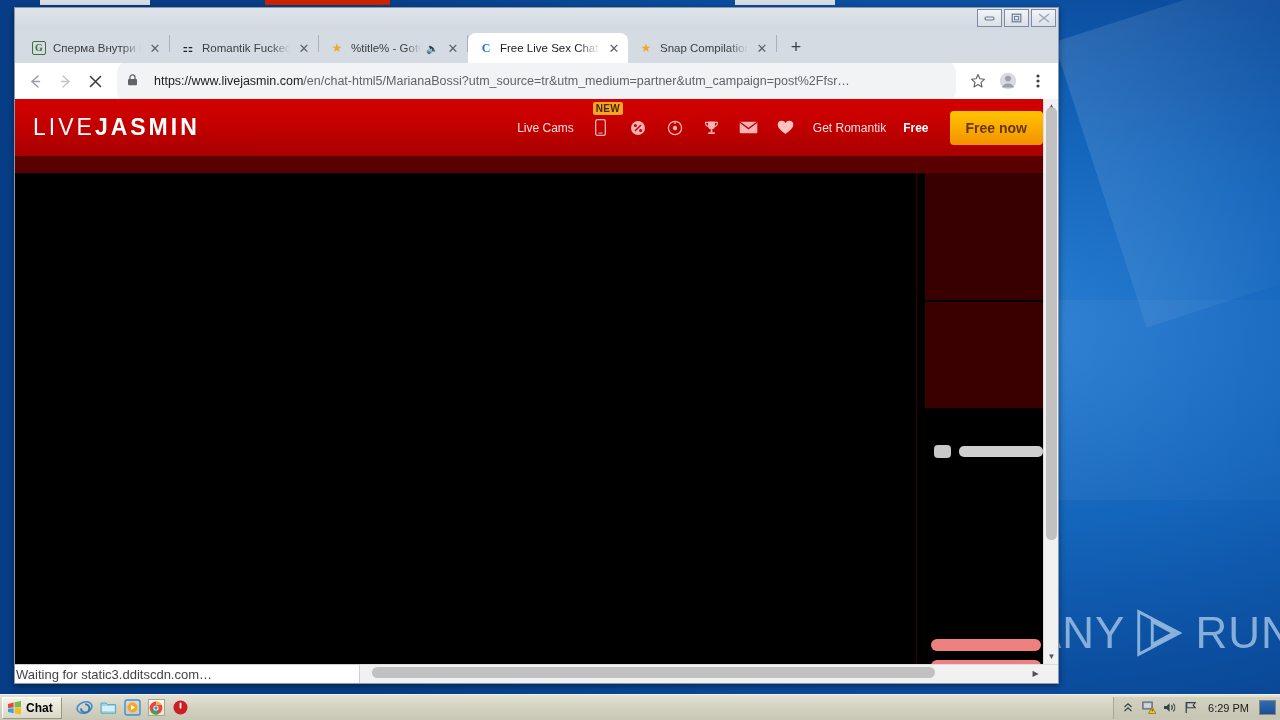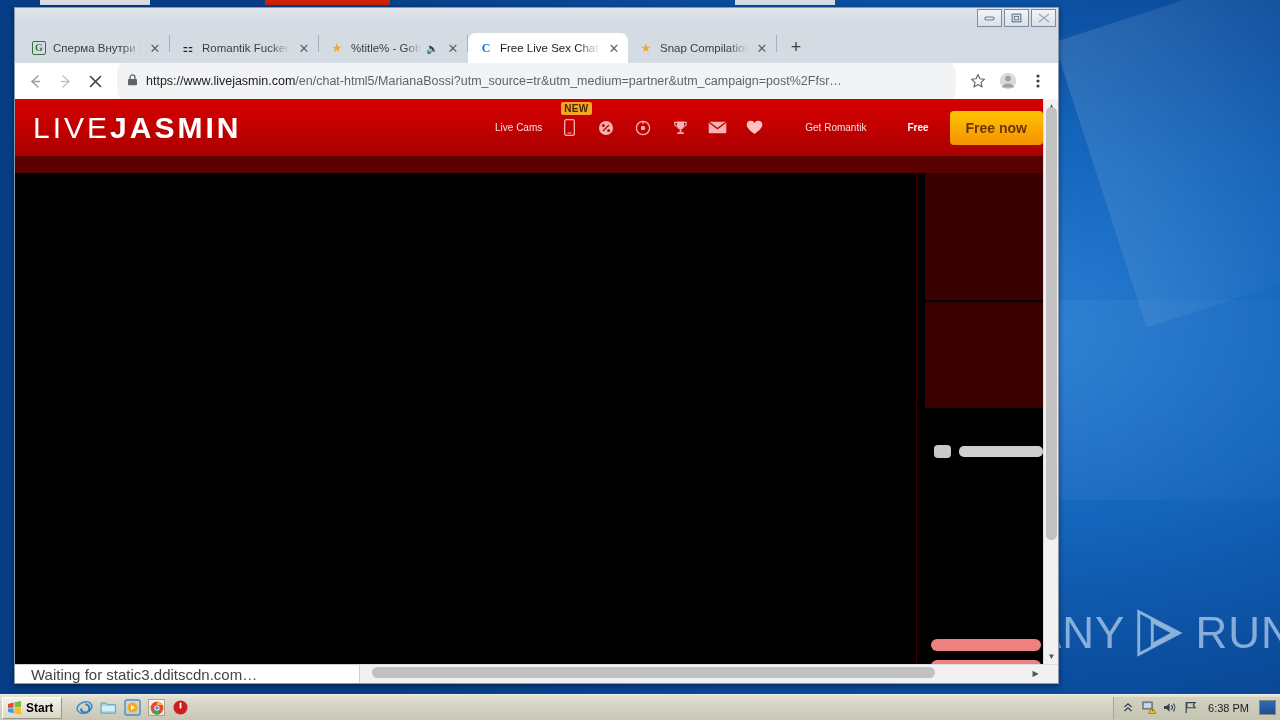--- a/index.html
+++ b/index.html
@@ -145,21 +145,21 @@
   .tb-btn {
     width: 28px; height: 28px; border-radius: 50%;
     display: flex; align-items: center; justify-content: center;
     color: #5f6368; cursor: default; flex: 0 0 28px;
   }
   .tb-btn.disabled { color: #c3c6ca; }
   #omnibox {
     flex: 1 1 auto; height: 43px;
     background: #f1f3f4; border-radius: 13px;
     display: flex; align-items: center;
-    padding: 0 10px; gap: 8px;
+    padding: 0 10px; gap: 16px;
     margin: 0 6px;
     min-width: 0;
   }
   #omnibox .lock { color: #5f6368; font-size: 11px; flex: 0 0 auto; }
   #url-text {
     font-size: 12.5px; color: #5f6368;
     white-space: nowrap; overflow: hidden;
     flex: 1 1 auto;
   }
   #url-text .url-strong { color: #202124; }
@@ -176,31 +176,31 @@
 
   
   #lj-header {
     position: absolute; left: 0; top: 0; right: 0; height: 57px;
     background: linear-gradient(to bottom, #d40000 0%, #c40000 45%, #a80000 100%);
     display: flex; align-items: center;
     padding-left: 18px;
     overflow: hidden;
   }
   #lj-logo {
-    color: #fff; font-size: 30px; letter-spacing: 3px;
+    color: #fff; font-size: 23px; letter-spacing: 3px;
     white-space: nowrap;
   }
   #lj-logo .light { font-weight: 300; }
   #lj-logo .bold { font-weight: 800; }
   #lj-nav {
     margin-left: auto; display: flex; align-items: center;
     gap: 17px; padding-right: 0px; white-space: nowrap;
   }
   #lj-nav .nav-link {
-    color: #f6dede; font-size: 10px; cursor: default; margin-left: 24px;
+    color: #f6dede; font-size: 12px; cursor: default;
   }
   #lj-nav .nav-link.login { color: #fff; font-weight: bold; }
   #lj-nav .nav-icon {
     position: relative; color: #f7b3b3; font-size: 15px;
     display: flex; align-items: center; justify-content: center;
     width: 20px; height: 22px; cursor: default;
   }
   #lj-nav .nav-icon.heart { color: #ffc2c2; font-size: 16px; }
   .new-badge {
     position: absolute; top: -15px; left: 2px;
@@ -282,22 +282,22 @@
     height: 19px; flex: 0 0 19px;
     display: flex; align-items: stretch;
     background: #000;
     position: relative;
   }
   #status-bubble {
     width: 345px;
     background: #fff;
     border: 1px solid #cfcfcf; border-left: none; border-bottom: none;
     display: flex; align-items: center;
-    padding-left: 16px;
-    font-size: 15px; color: #444;
+    padding-left: 1px;
+    font-size: 13px; color: #444;
     white-space: nowrap; overflow: hidden;
   }
   #h-scrollbar {
     flex: 1 1 auto;
     background: #f1f1f1;
     position: relative;
     border-top: 1px solid #dcdcdc;
   }
   #h-thumb {
     position: absolute; left: 12px; top: 2px;
@@ -611,21 +611,21 @@
   <div id="taskbar">
     <div id="start-btn">
       <span id="start-flag">
         <svg width="15" height="14" viewBox="0 0 15 14">
           <path d="M1 3 L6.6 1.4 L6.6 6.4 L1 6.9 Z" fill="#e8453c"></path>
           <path d="M7.6 1.2 L14 0 L14 6.2 L7.6 6.4 Z" fill="#7cbb42"></path>
           <path d="M1 7.7 L6.6 7.3 L6.6 12.3 L1 11 Z" fill="#34a0dc"></path>
           <path d="M7.6 7.2 L14 7 L14 13.4 L7.6 12.4 Z" fill="#f9bb1d"></path>
         </svg>
       </span>
-      <span>Start</span>
+      <span>Chat</span>
     </div>
 
     <div id="quicklaunch">
       <div class="ql-icon">
         <svg width="17" height="17" viewBox="0 0 17 17">
             <ellipse cx="8.5" cy="8.5" rx="7.6" ry="5.4" fill="none" stroke="#3f8fd0" stroke-width="1.6" transform="rotate(-20 8.5 8.5)"></ellipse>
             <path d="M5 9.4 a4.2 4.2 0 1 0 4.2 -4.2" fill="none" stroke="#2f7bbd" stroke-width="2.1"></path>
           </svg>
       </div>
       <div class="ql-icon">
@@ -678,17 +678,17 @@
             <path d="M8.4 4.2 a3.4 3.4 0 0 1 0 4.6" fill="none" stroke="#33414f" stroke-width="1.1"></path>
             <path d="M10.3 2.6 a5.8 5.8 0 0 1 0 7.8" fill="none" stroke="#33414f" stroke-width="1.1"></path>
           </svg>
       </span>
       <span class="tray-ico">
         <svg width="14" height="13" viewBox="0 0 14 13">
             <path d="M2.2 1 L2.2 12" stroke="#33414f" stroke-width="1.2"></path>
             <path d="M2.8 1.6 h8.4 l-2 2.6 l2 2.6 h-8.4 Z" fill="none" stroke="#33414f" stroke-width="1.1"></path>
           </svg>
       </span>
-      <span id="tray-clock">6:38 PM</span>
+      <span id="tray-clock">6:29 PM</span>
       <span id="tray-desktop"></span>
     </div>
   </div>
 </div>
 
 </body></html>

